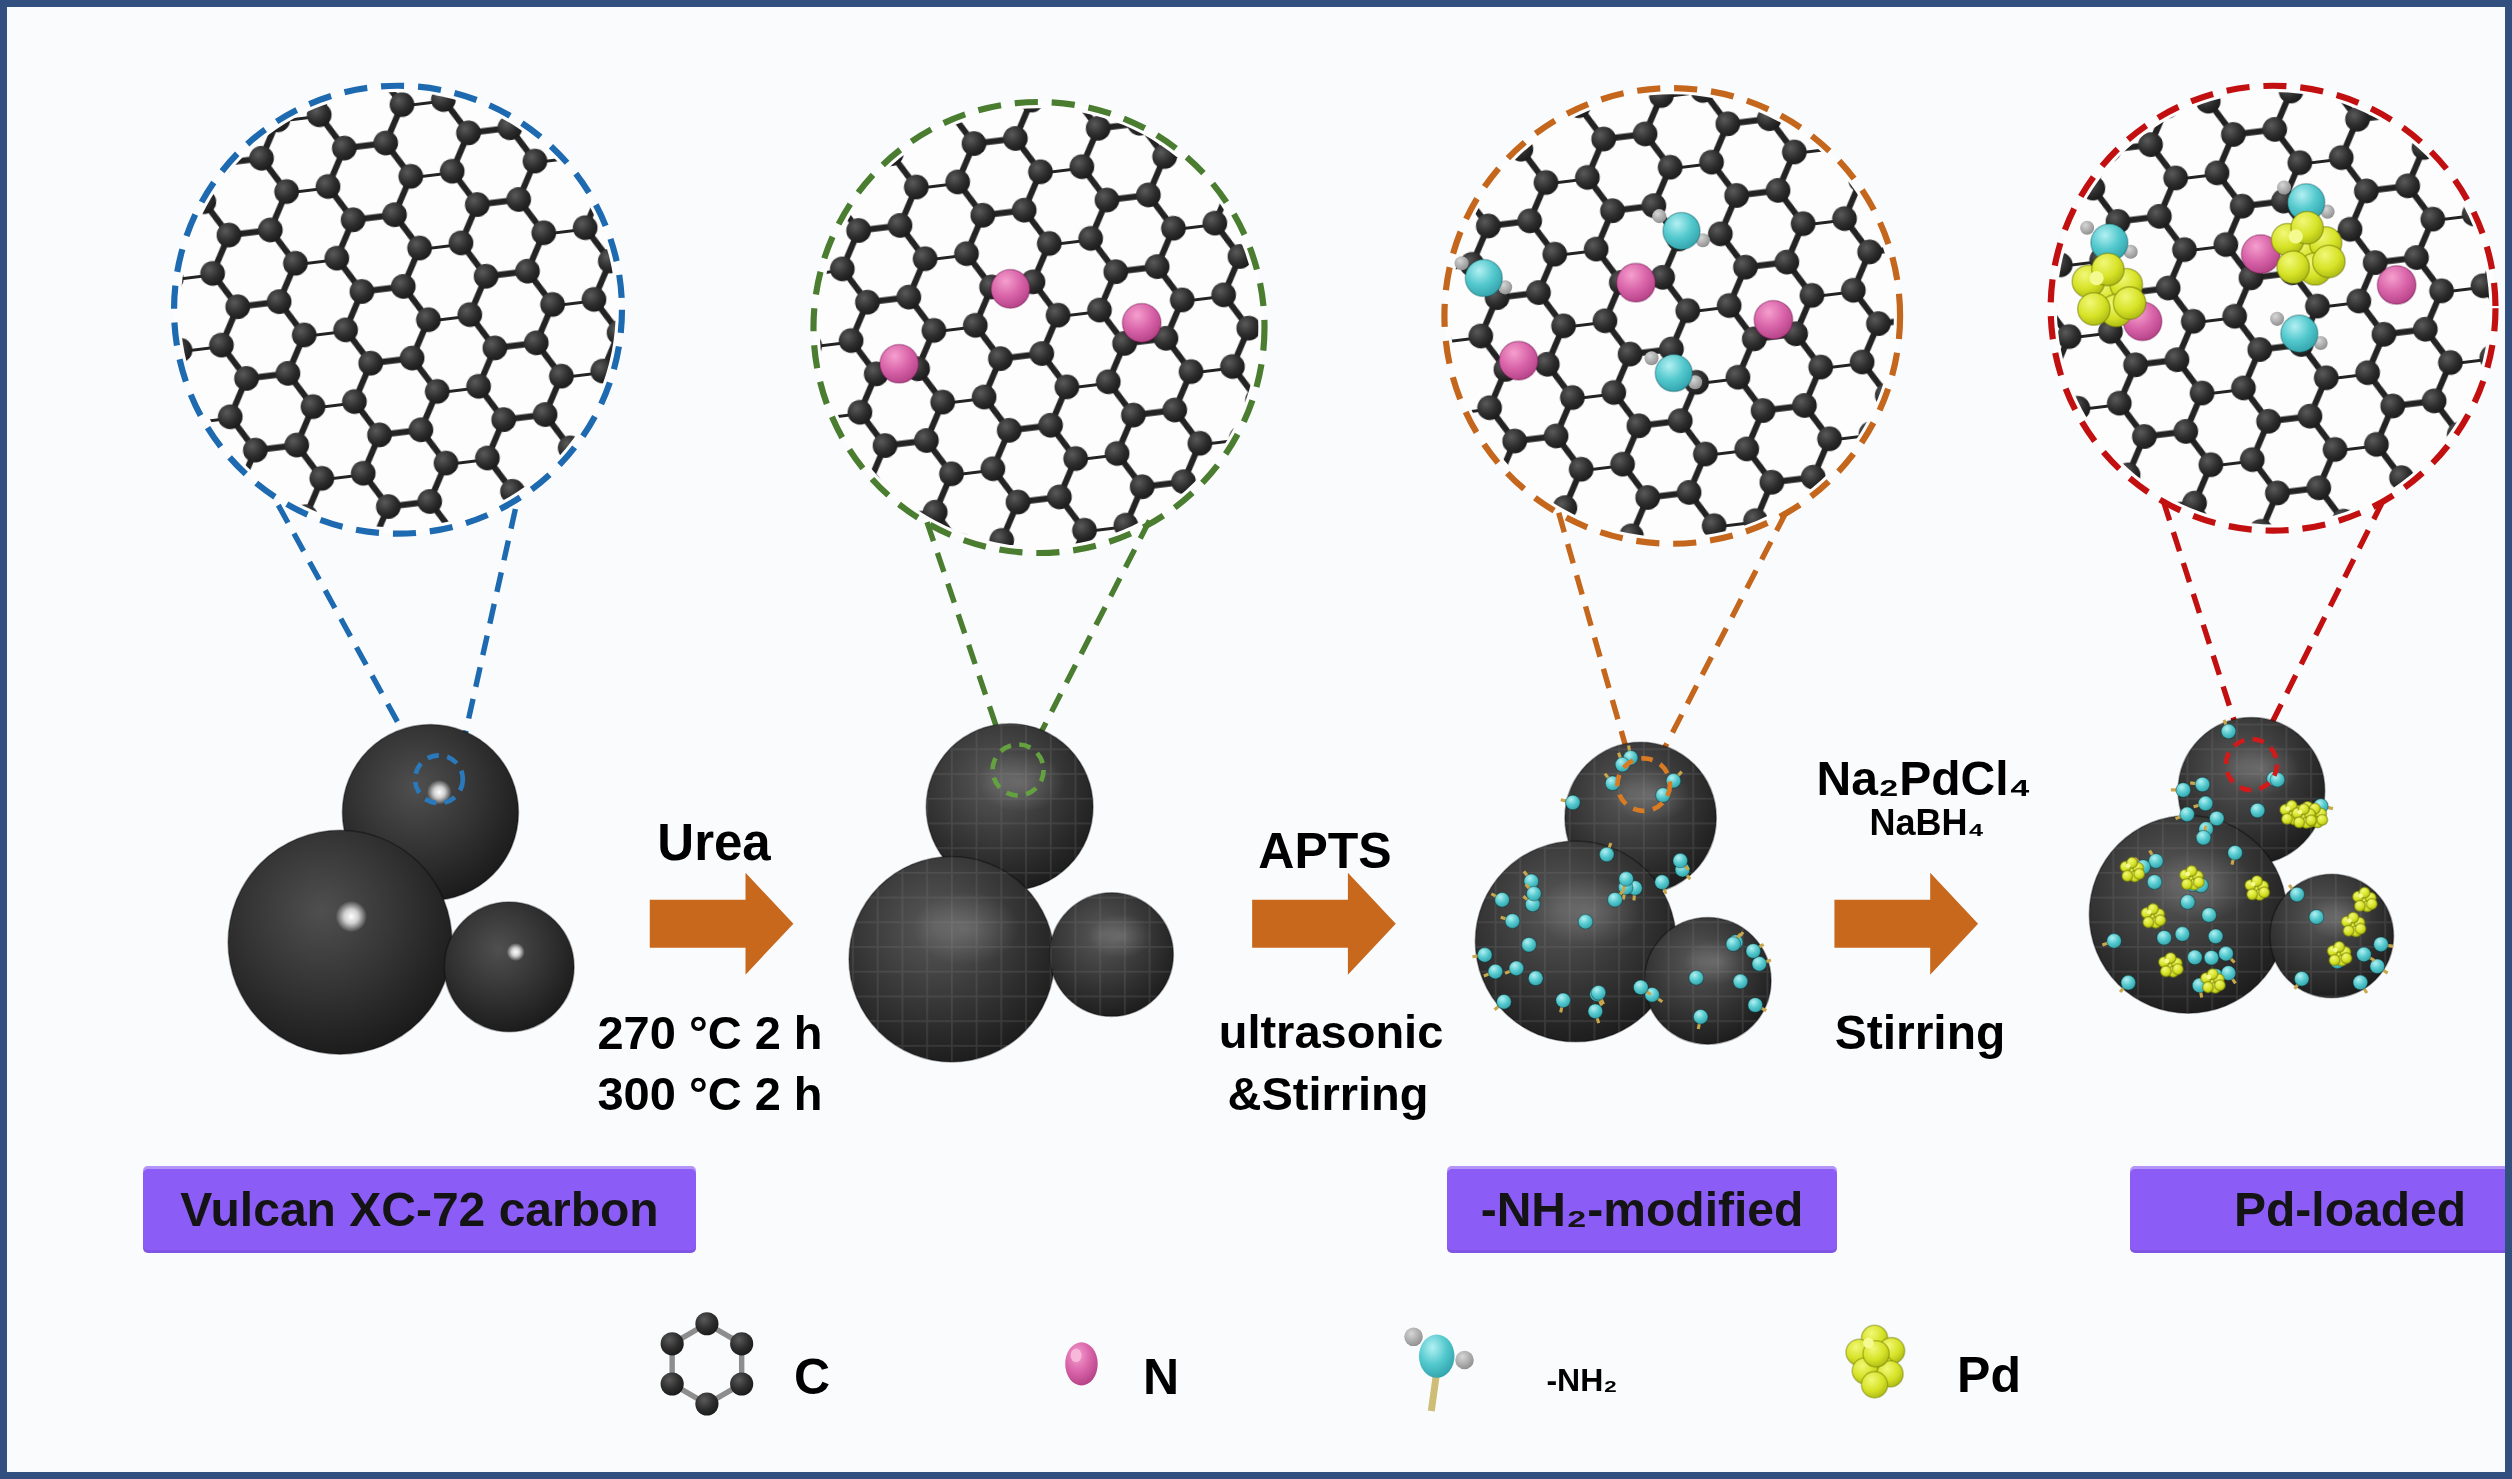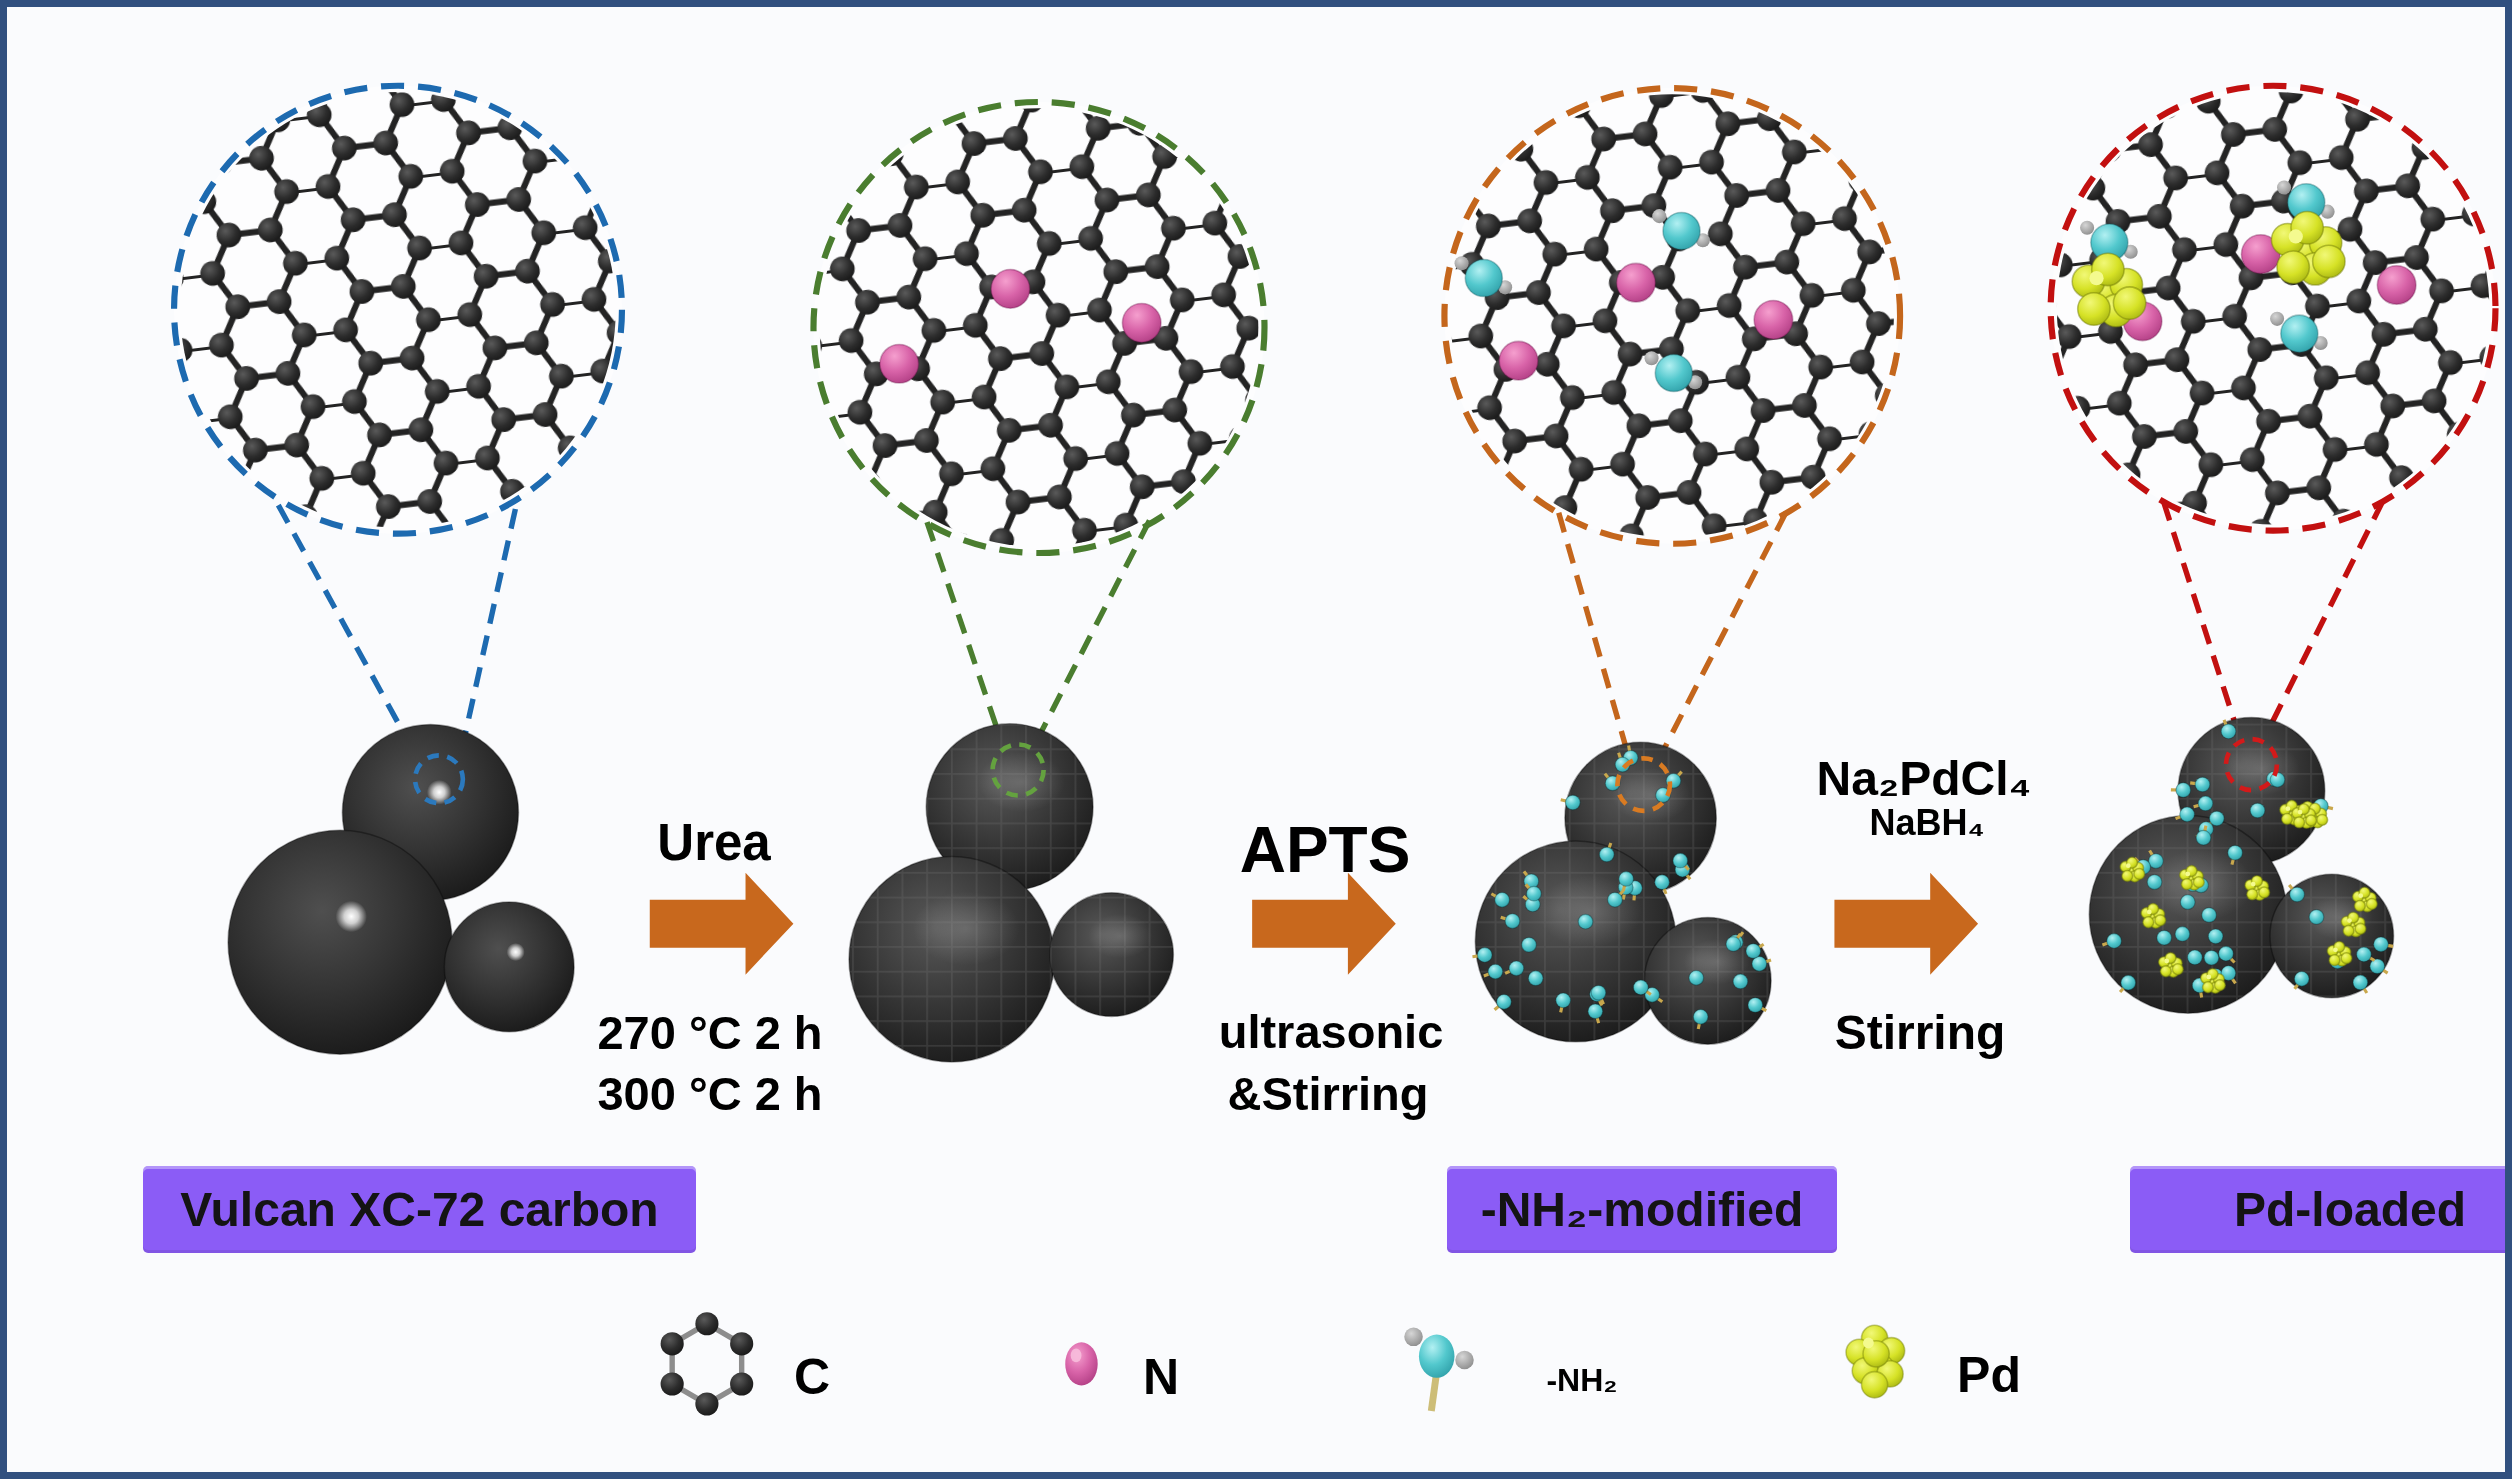--- a/index.html
+++ b/index.html
@@ -551,21 +551,21 @@
         <circle cx="2412" cy="1784" r="17" fill="url(#pdG)" stroke="rgba(120,130,10,0.45)" stroke-width="2"></circle>
         <circle cx="2414" cy="1744" r="17" fill="url(#pdG)" stroke="rgba(120,130,10,0.45)" stroke-width="2"></circle>
         <circle cx="2404" cy="1730" r="7" fill="#f4fa8f"></circle>
       </g>
     </svg>
 
   <div class="t" style="left:707px;top:836px;font-size:51px">Urea</div>
   <div class="t" style="left:703px;top:1026px;font-size:47px">270 °C 2 h</div>
   <div class="t" style="left:703px;top:1087px;font-size:47px">300 °C 2 h</div>
 
-  <div class="t" style="left:1318px;top:844px;font-size:64px">APTS</div>
+  <div class="t" style="left:1318px;top:844px;font-size:50px">APTS</div>
   <div class="t" style="left:1324px;top:1025px;font-size:47px">ultrasonic</div>
   <div class="t" style="left:1321px;top:1087px;font-size:47px">&amp;Stirring</div>
 
   <div class="t" style="left:1917px;top:772px;font-size:48px">Na₂PdCl₄</div>
   <div class="t" style="left:1920px;top:816px;font-size:36px">NaBH₄</div>
   <div class="t" style="left:1913px;top:1026px;font-size:48px">Stirring</div>
 
   <div class="stage-box" style="left:136px; top:1159px;width:553px;">
     <span>Vulcan XC-72 carbon</span>
   </div>

